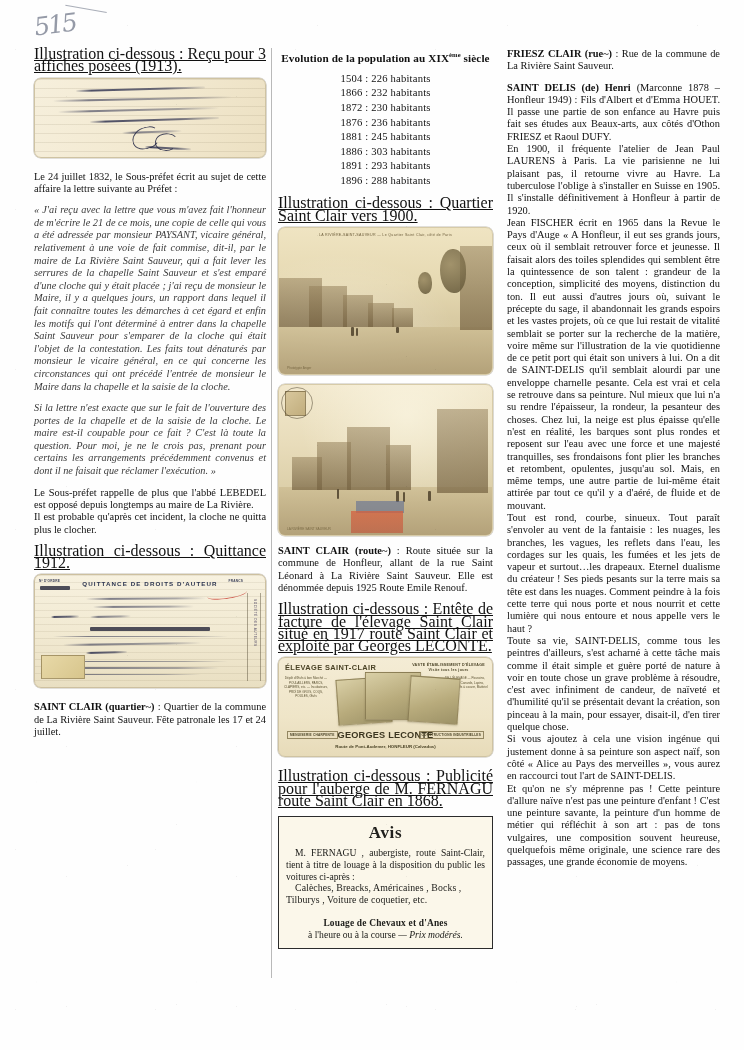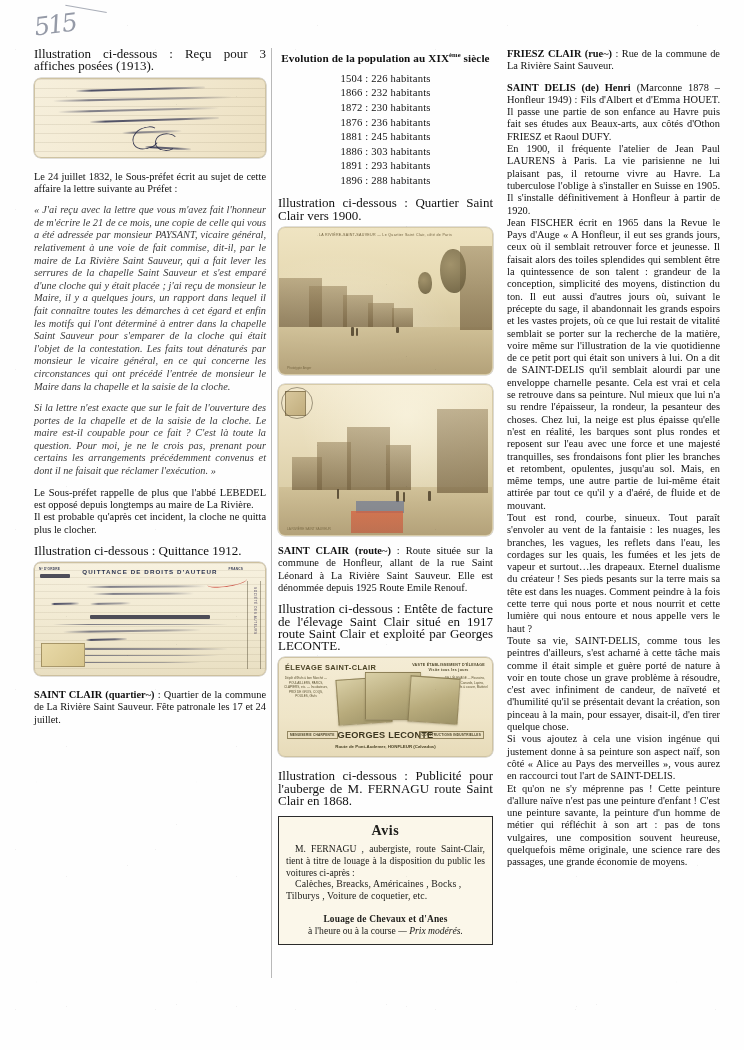--- a/index.html
+++ b/index.html
@@ -80,21 +80,21 @@
   .gap-sm { height: 5px; }
   .gap-lg { height: 13px; }
 
   .quote {
     font-style: italic;
     color: #3a3a3a;
     font-size: 10.3px;
     line-height: 12.6px;
   }
   .entry-head { font-weight: bold; }
-  .caption { font-size: 13px; line-height: 12.3px; text-align: justify; }
+  .caption { font-size: 16px; line-height: 12.3px; text-align: justify; text-decoration: underline; }
 
   .mid-title {
     font-weight: bold;
     font-size: 11.2px;
     text-align: center;
     line-height: 13px;
     letter-spacing: .1px;
   }
   .sup { font-size: 6.6px; vertical-align: super; }
 
@@ -371,21 +371,21 @@
   
   .avis {
     border: 1.3px solid #2b2b2b;
     background: #fbf7ea;
     padding: 6px 7px 8px 7px;
     font-family: "Liberation Serif", serif;
     color: #20201d;
   }
   .avis-title {
     text-align: center;
-    font-size: 14px;
+    font-size: 17px;
     font-weight: bold;
     letter-spacing: .6px;
     margin-bottom: 4px;
   }
   .avis p {
     font-size: 9.6px;
     line-height: 11.6px;
     text-align: justify;
     text-indent: 9px;
   }

